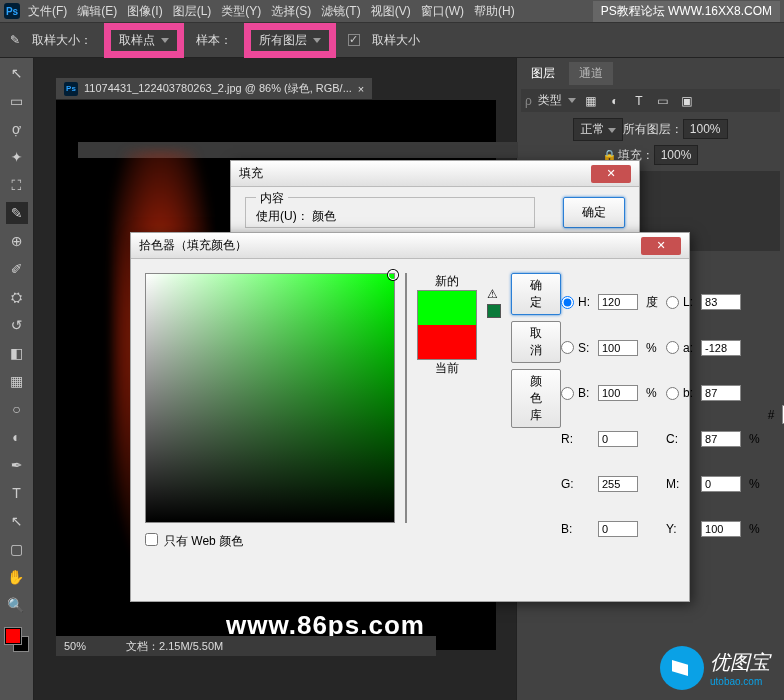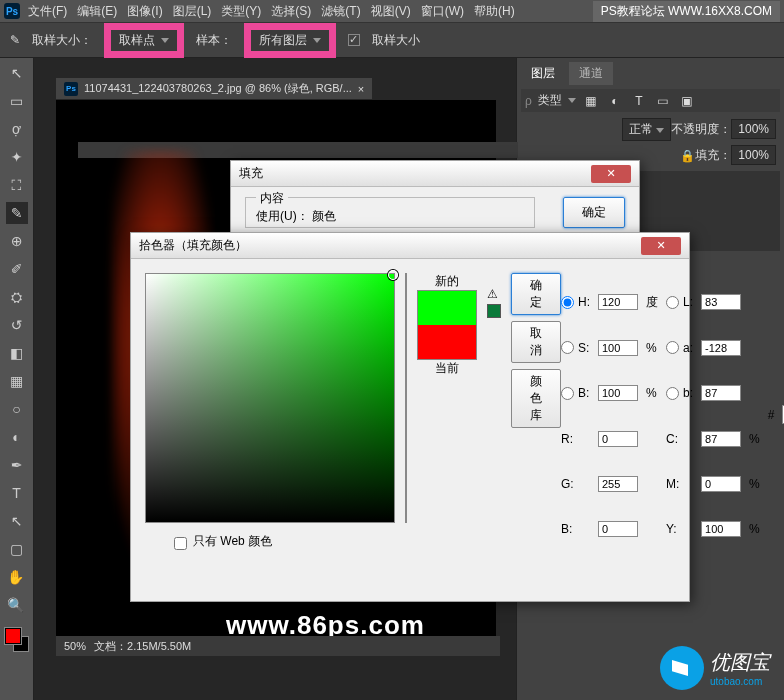--- a/index.html
+++ b/index.html
@@ -20,28 +20,28 @@
 .swatches { margin-top: 6px; position: relative; width: 24px; height: 24px; }
 .swatches .fg { position: absolute; width: 16px; height: 16px; background: #ff0000; border: 1px solid #000; outline: 1px solid #888; top: 0; left: 0; z-index: 2; }
 .swatches .bg { position: absolute; width: 16px; height: 16px; background: #000; border: 1px solid #888; top: 8px; left: 8px; }
 .center { flex: 1; background: #262626; position: relative; }
 .doctab { position: absolute; top: 20px; left: 22px; background: #444; color: #ddd; padding: 3px 8px; font-size: 11px; display: flex; align-items: center; gap: 6px; }
 .doctab .ps { width: 14px; height: 14px; background: #001e36; color: #2aa3ff; font-size: 8px; font-weight: bold; display: flex; align-items: center; justify-content: center; border-radius: 2px; }
 .canvas { position: absolute; top: 42px; left: 22px; width: 440px; height: 550px; background: #000; }
 .flame { position: absolute; left: 56px; top: 50px; width: 120px; height: 480px; background: radial-gradient(ellipse at 40% 40%, rgba(255,120,20,0.9) 0%, rgba(200,40,10,0.6) 30%, rgba(0,0,0,0) 60%); filter: blur(4px); }
 .wm-center { position: absolute; top: 510px; left: 170px; color: #fff; font-size: 26px; font-weight: bold; letter-spacing: 1px; }
 .ruler-h { position: absolute; top: 42px; left: 22px; width: 440px; height: 16px; background: #3a3a3a; }
-.status { position: absolute; bottom: 44px; left: 22px; width: 444px; height: 20px; background: #3a3a3a; color: #ddd; font-size: 11px; display: flex; align-items: center; padding: 0 8px; gap: 8px; }
+.status { position: absolute; bottom: 44px; left: 22px; width: 380px; height: 20px; background: #3a3a3a; color: #ddd; font-size: 11px; display: flex; align-items: center; padding: 0 8px; gap: 40px; }
 .panels { width: 268px; background: #424242; border-left: 1px solid #222; color: #ddd; padding: 4px; }
 .panel-tabs { display: flex; gap: 4px; margin-bottom: 4px; }
 .panel-tabs .tab { padding: 3px 10px; background: #535353; color: #bbb; }
 .panel-tabs .tab.act { background: #424242; color: #fff; }
 .panel-row { display: flex; align-items: center; gap: 6px; padding: 3px 4px; background: #3a3a3a; margin-bottom: 3px; }
 .panel-row .glyph { width: 18px; text-align: center; }
-.panel-ctrl { display: flex; align-items: center; justify-content: flex-end; padding: 3px 4px; }
+.panel-ctrl { display: flex; align-items: center; justify-content: center; padding: 3px 4px; }
 .panel-ctrl .dd2 { background: #333; padding: 2px 6px; border: 1px solid #222; }
 .dialog { position: absolute; background: #f0f0f0; border: 1px solid #a3a3a3; box-shadow: 3px 3px 12px rgba(0,0,0,0.5); color: #000; }
 .dialog .titlebar { background: linear-gradient(#fff, #e0e0e0); height: 26px; display: flex; align-items: center; padding: 0 8px; border-bottom: 1px solid #bbb; }
 .dialog .titlebar .x { margin-left: auto; width: 40px; height: 18px; background: #c75050; color: #fff; display: flex; align-items: center; justify-content: center; border-radius: 2px; font-size: 11px; }
 .btn { background: linear-gradient(#fdfdfd, #e5e5e5); border: 1px solid #888; padding: 3px 18px; border-radius: 2px; cursor: pointer; font-size: 12px; }
 .btn.primary { border: 1px solid #2a7fd6; box-shadow: 0 0 3px #2a7fd6; }
 .fill-dlg { top: 160px; left: 230px; width: 410px; height: 110px; }
 .fill-body { padding: 10px 14px; display: flex; }
 .fill-grp { border: 1px solid #bbb; padding: 10px 10px 2px; position: relative; flex: 1; margin-right: 28px; }
 .fill-grp .leg { position: absolute; top: -8px; left: 10px; background: #f0f0f0; padding: 0 4px; }
@@ -54,21 +54,21 @@
 .swatch-comp { display: flex; align-items: flex-start; gap: 10px; }
 .comp-box { display: flex; flex-direction: column; border: 1px solid #888; width: 60px; }
 .comp-box div { height: 34px; }
 .btns { display: flex; flex-direction: column; gap: 6px; margin-left: auto; }
 .fields { margin-top: 8px; display: grid; grid-template-columns: auto 40px auto auto 40px auto; gap: 4px 8px; align-items: center; }
 .fields label { display: flex; align-items: center; gap: 4px; }
 .fields input[type=text] { width: 40px; padding: 1px 3px; border: 1px solid #888; font-size: 11px; }
 .fields input[type=radio] { margin: 0; }
 .hex-row { margin-top: 6px; display: flex; align-items: center; gap: 8px; }
 .hex-row .hex { width: 70px; padding: 1px 3px; border: 1px solid #888; }
-.webonly { display: flex; align-items: flex-end; gap: 6px; margin-top: 10px; margin-left: 29px; }
+.webonly { display: flex; align-items: flex-start; gap: 6px; margin-top: 10px; }
 .logo-yt { position: absolute; right: 14px; bottom: 10px; display: flex; align-items: center; gap: 6px; }
 .logo-yt .disc { width: 44px; height: 44px; border-radius: 50%; background: #0aa1e6; display: flex; align-items: center; justify-content: center; }
 .logo-yt .disc::before { content: ""; width: 20px; height: 16px; background: #fff; clip-path: polygon(0 0, 80% 30%, 80% 100%, 0 70%); }
 .logo-yt .txt { color: #fff; }
 .logo-yt .txt .big { font-size: 20px; font-style: italic; font-weight: normal; }
 .logo-yt .txt .sm { font-size: 10px; color: #0aa1e6; }
 .tri { width: 0; height: 0; border-left: 4px solid transparent; border-right: 4px solid transparent; border-top: 5px solid #999; }
 </style>
 </head>
 <body>
@@ -160,21 +160,21 @@
           <span>类型</span>
           <span class="tri"></span>
         <span class="glyph">▦</span>
         <span class="glyph">◐</span>
         <span class="glyph">T</span>
         <span class="glyph">▭</span>
         <span class="glyph">▣</span>
       </div>
       <div class="panel-ctrl">
         <div class="dd2"><span>正常</span> <span class="tri" style="display:inline-block"></span></div>
-        <div><span>不透明度：</span><span class="dd2">100%</span></div>
+        <div><span>所有图层：</span><span class="dd2">100%</span></div>
       </div>
       <div class="panel-ctrl">
         <div style="display:flex;gap:8px">
           <span>🔒</span>
         </div>
         <div><span>填充：</span><span class="dd2">100%</span></div>
       </div>
       <div style="height:80px;background:#333;margin-top:4px"></div>
     </div>
   </div>

